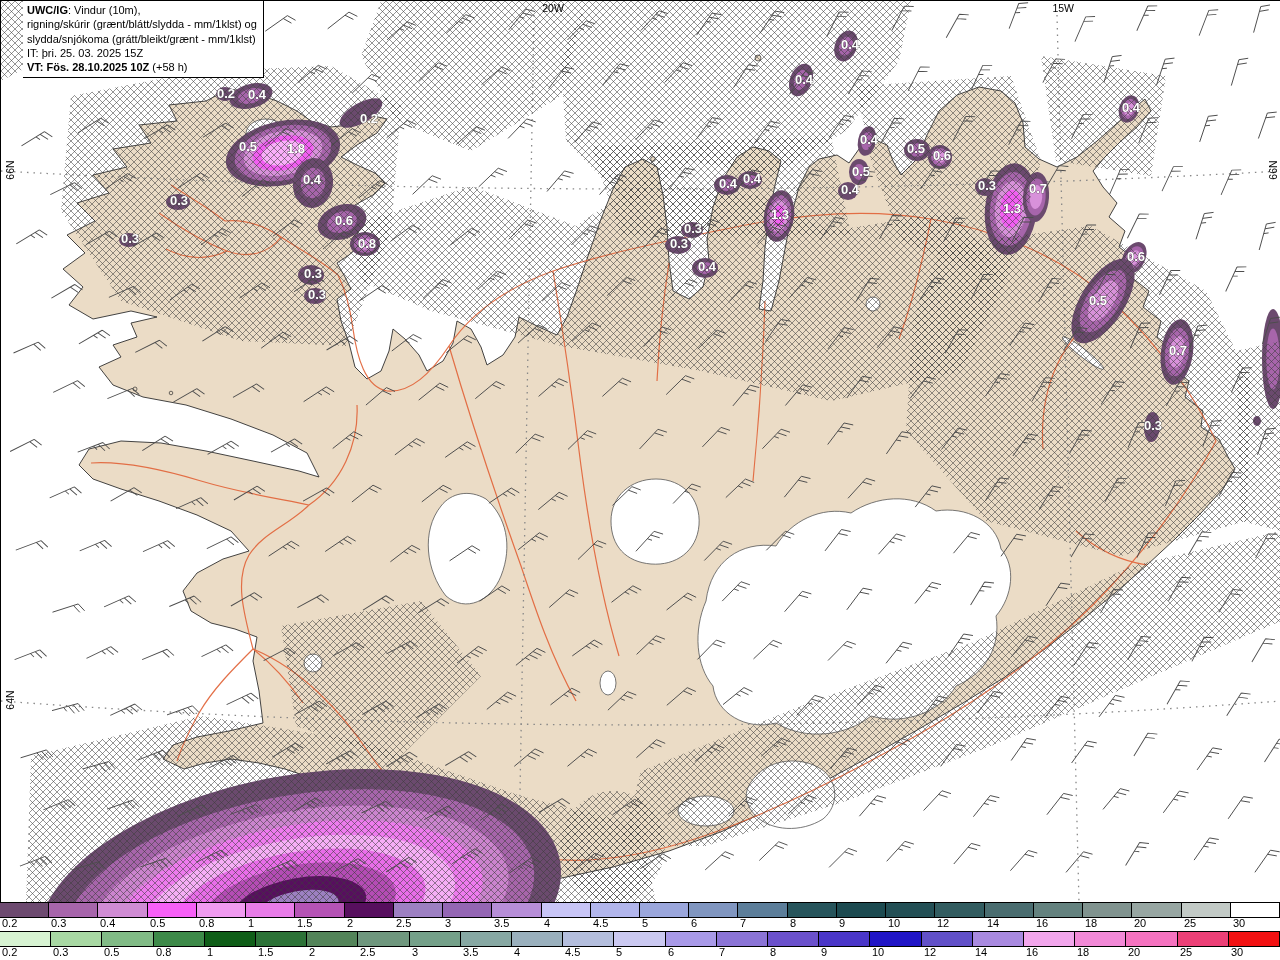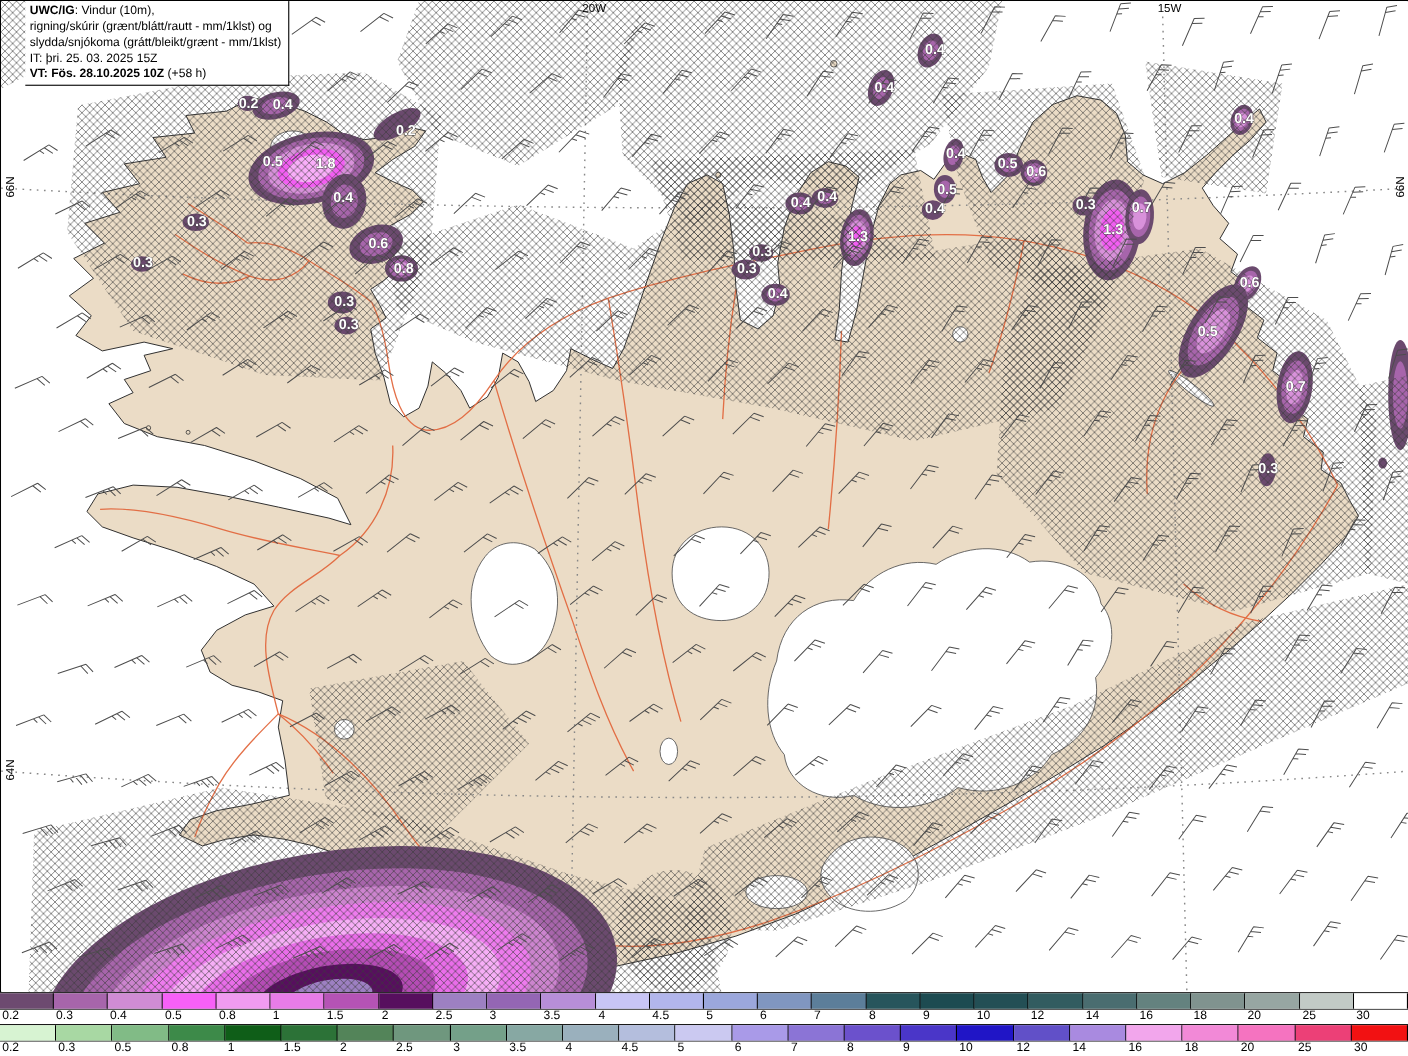--- a/index.html
+++ b/index.html
@@ -673,28 +673,28 @@
         <text x="1135" y="260" class="precip-label">0.6</text>
         <text x="1097" y="304" class="precip-label">0.5</text>
         <text x="1177" y="354" class="precip-label">0.7</text>
         <text x="1152" y="429" class="precip-label">0.3</text>
         <text x="247" y="150" class="precip-label">0.5</text>
       </g>
 </svg>
 
 <div class="title-box">
   <div><b>UWC/IG</b><span>: Vindur (10m),</span></div>
-  <div>rigning/skúrir (grænt/blátt/rautt - mm/1klst) og</div>
+  <div>rigning/skúrir (grænt/blátt/slydda - mm/1klst) og</div>
   <div>slydda/snjókoma (grátt/bleikt/grænt - mm/1klst)</div>
   <div>IT: þri. 25. 03. 2025 15Z</div>
   <div><b>VT: Fös. 28.10.2025 10Z</b><span> (+58 h)</span></div>
 </div>
 
 <div id="geo-labels">
-      <div class="geo-label" style="left: 533px; top: 1px; text-align: right;">20W</div>
+      <div class="geo-label" style="left: 552px; top: 1px;">20W</div>
       <div class="geo-label" style="left: 1056px; top: 1px; text-align: right;">15W</div>
       <div class="geo-label side" style="left: 9px; top: 163px;">66N</div>
       <div class="geo-label side" style="left: 9px; top: 693px;">64N</div>
       <div class="geo-label side" style="left: 1272px; top: 163px;">66N</div>
     </div>
 </div>
 
 <div class="legend">
   <div class="scale-bar" id="sleet-bar">
       <div class="scale-cell" style="left: 0px; width: 49px; background: rgb(109, 74, 112);"></div>

